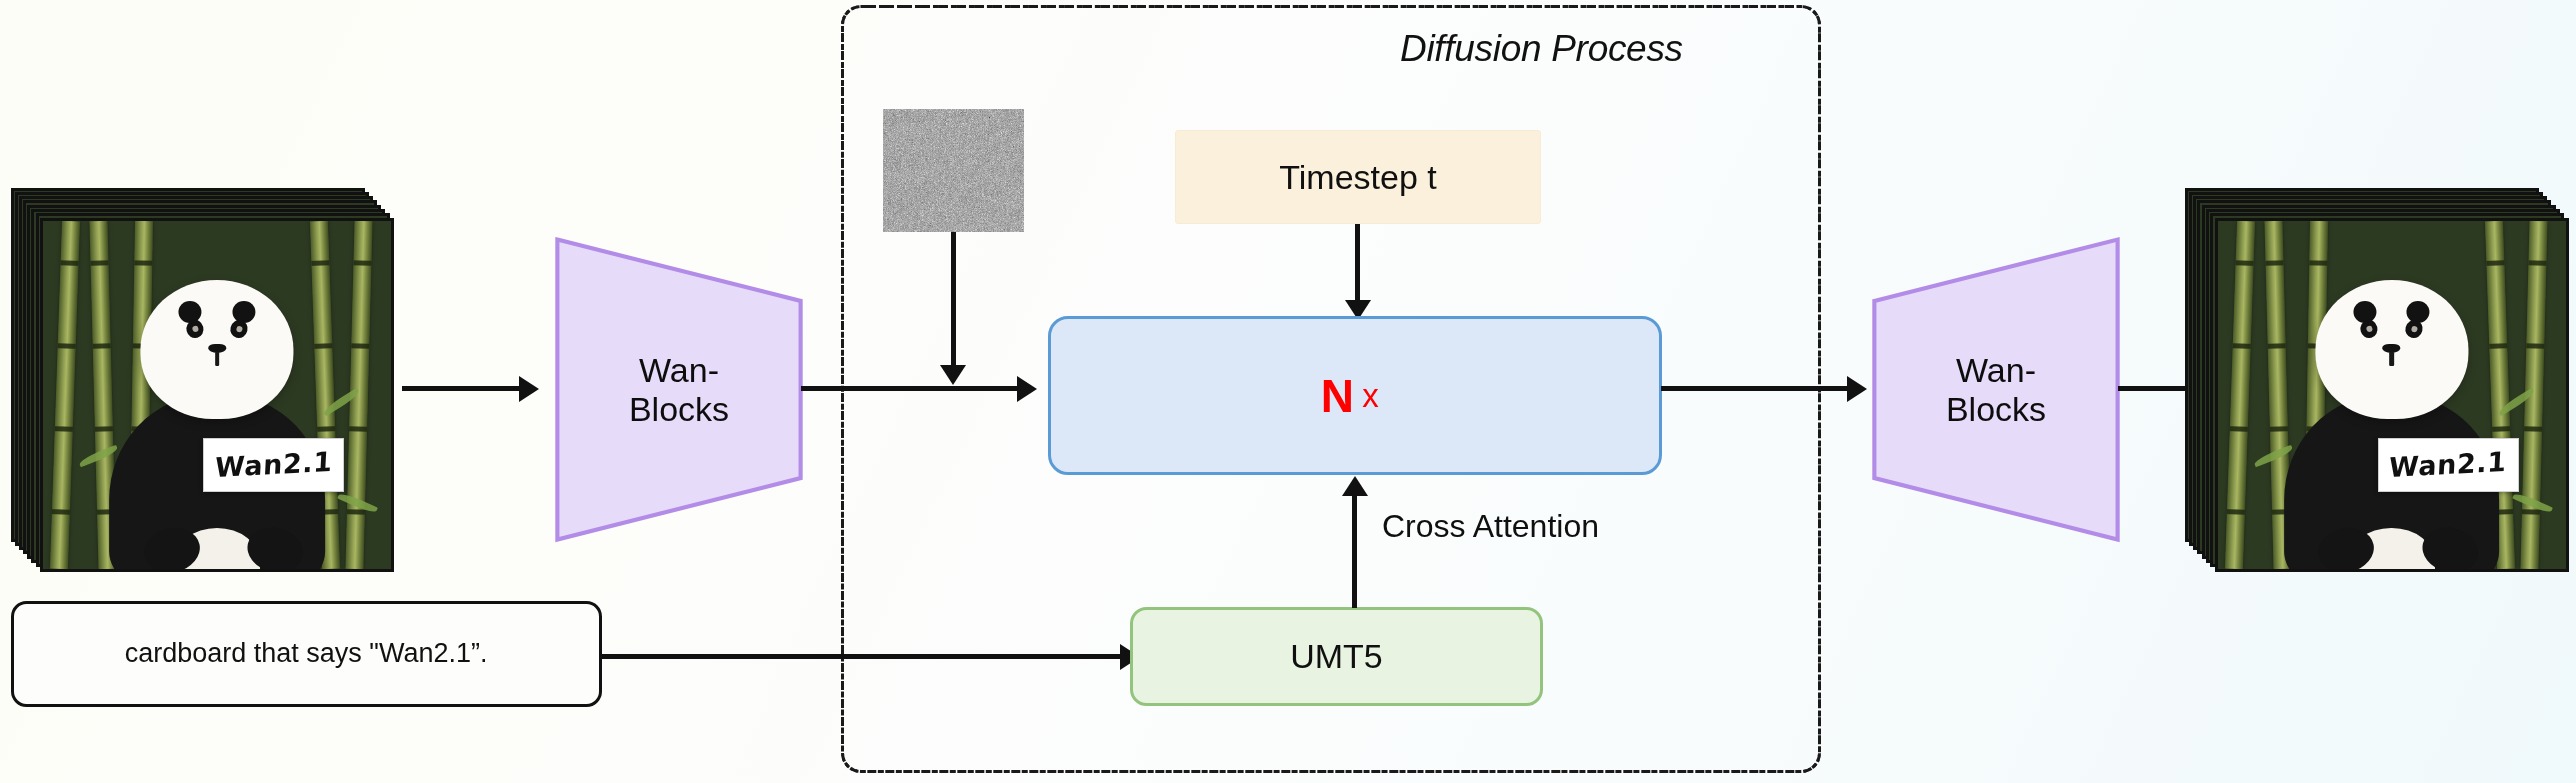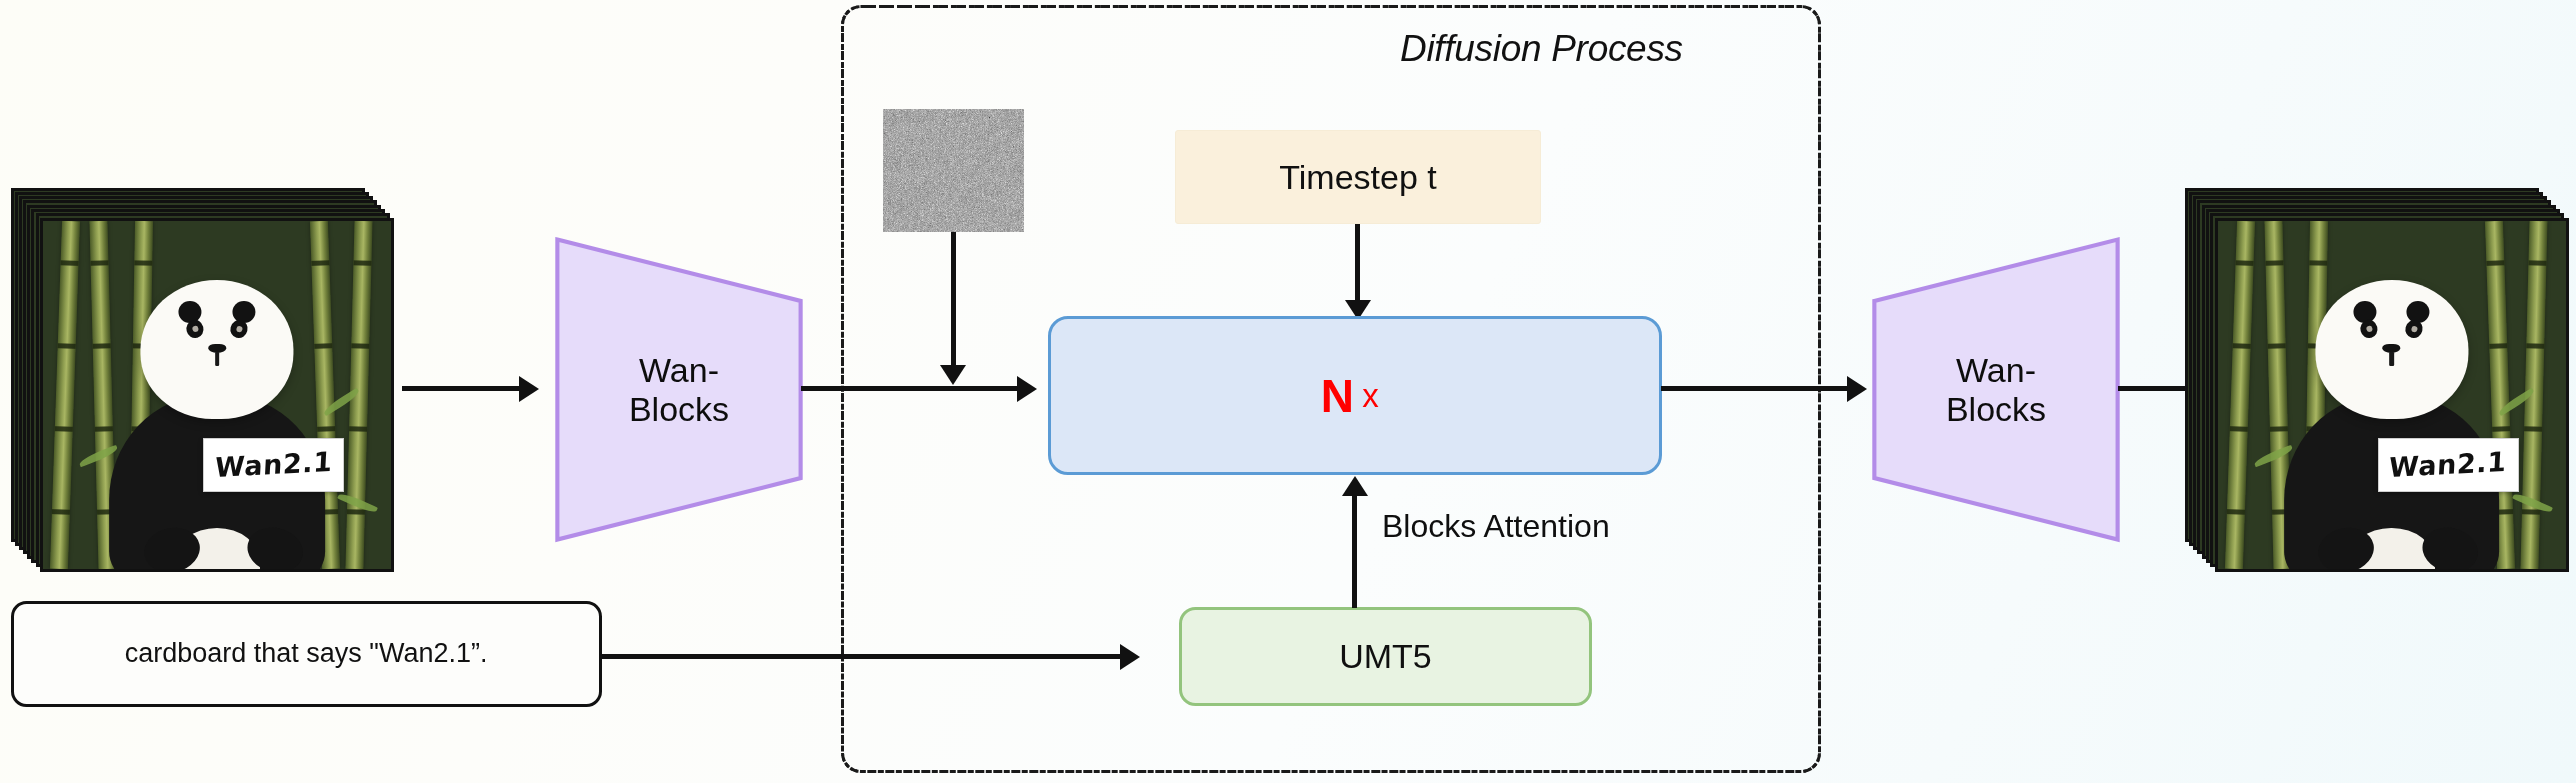--- a/index.html
+++ b/index.html
@@ -282,21 +282,21 @@
     font-weight: 700;
     font-size: 46px;
     margin-right: 8.3px;
   }
   .dit-x {
     color: #ff0000;
     font-size: 33px;
     margin-right: 10.6px;
   }
   .umt5-box {
-    left: 1179px; top: 607px;
+    left: 1130px; top: 607px;
     width: 413px; height: 99px;
     background: #e8f3e2;
     border: 3px solid #93c47d;
     border-radius: 16.5px;
     font-size: 34px;
     color: #101010;
   }
   .prompt-box {
     left: 10.6px; top: 601px;
     width: 591px; height: 106px;
@@ -516,16 +516,16 @@
 
   <div class="hline" style="left:602px; top:654px; width:520px;"></div>
   <div class="arrowhead-right" style="left:1120px; top:644px;"></div>
 
   <div class="rbox umt5-box">
     <span>UMT5</span>
   </div>
 
   <div class="vline" style="left:1352px; top:496px; height:112px;"></div>
   <div class="arrowhead-up" style="left:1342px; top:476px;"></div>
-  <div class="edge-label" style="left:1382px; top:508px;">Blocks Attention</div>
+  <div class="edge-label" style="left:1382px; top:508px;">Cross Attention</div>
 
 </div>
 
 
 </body></html>

